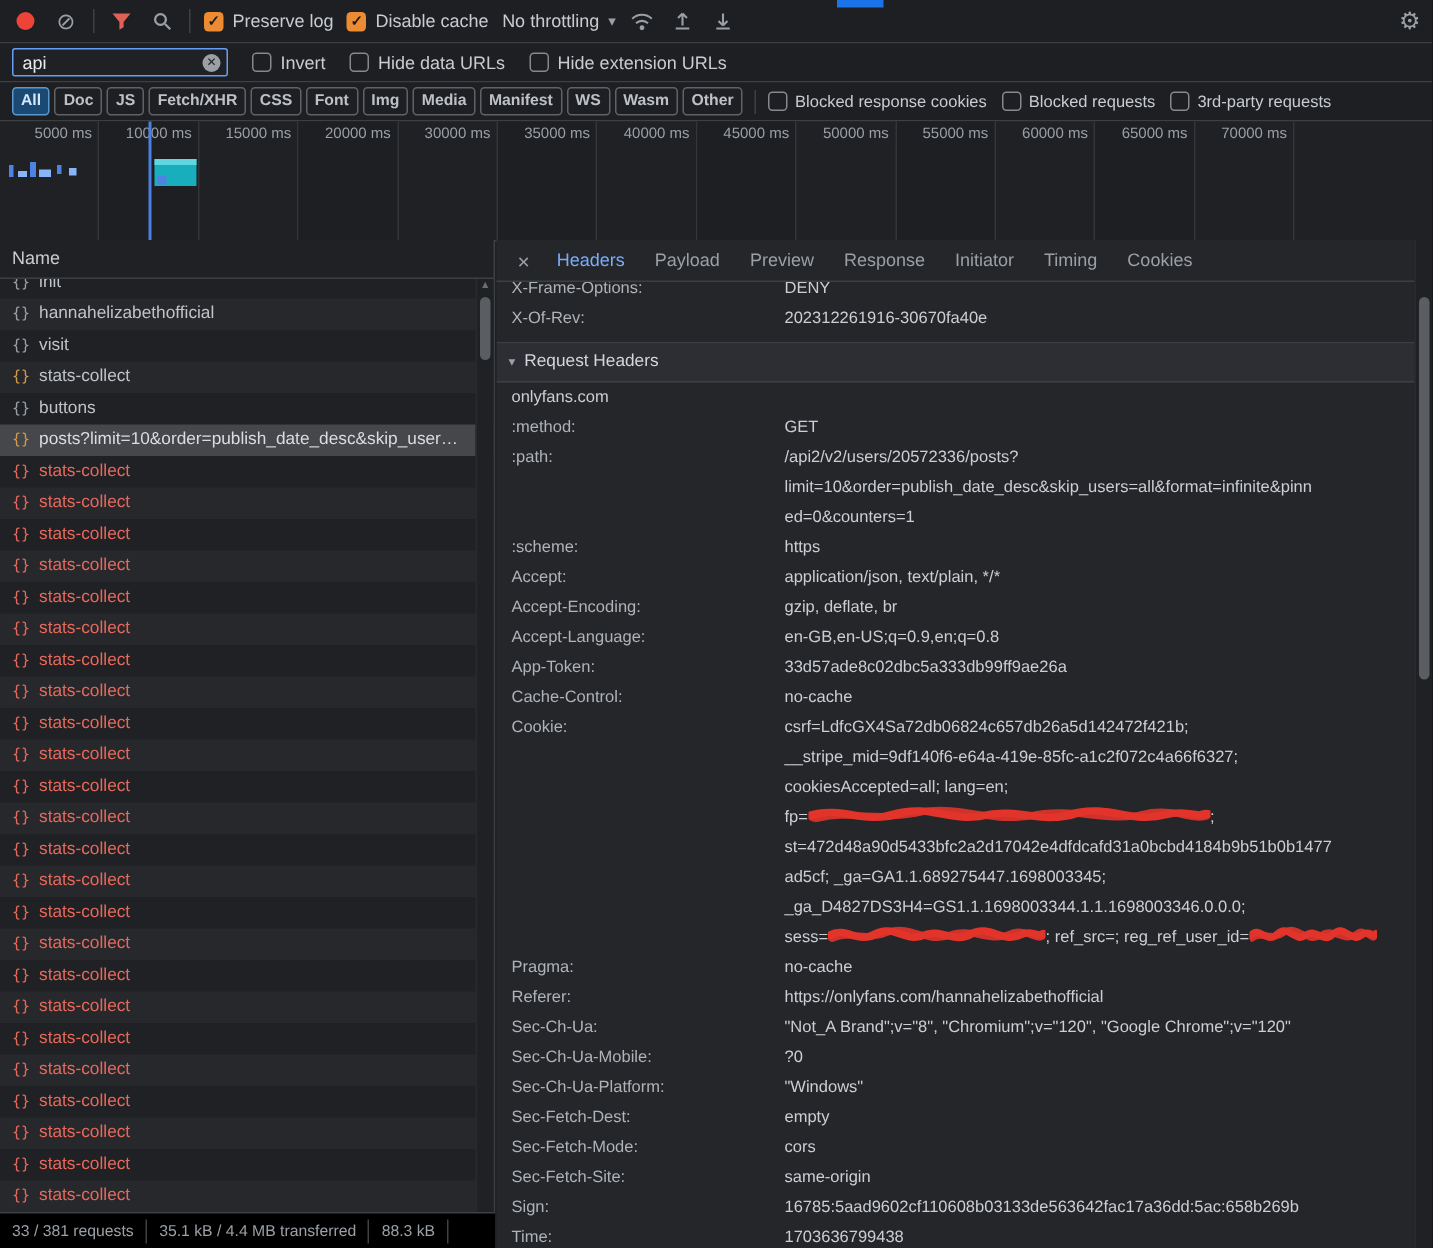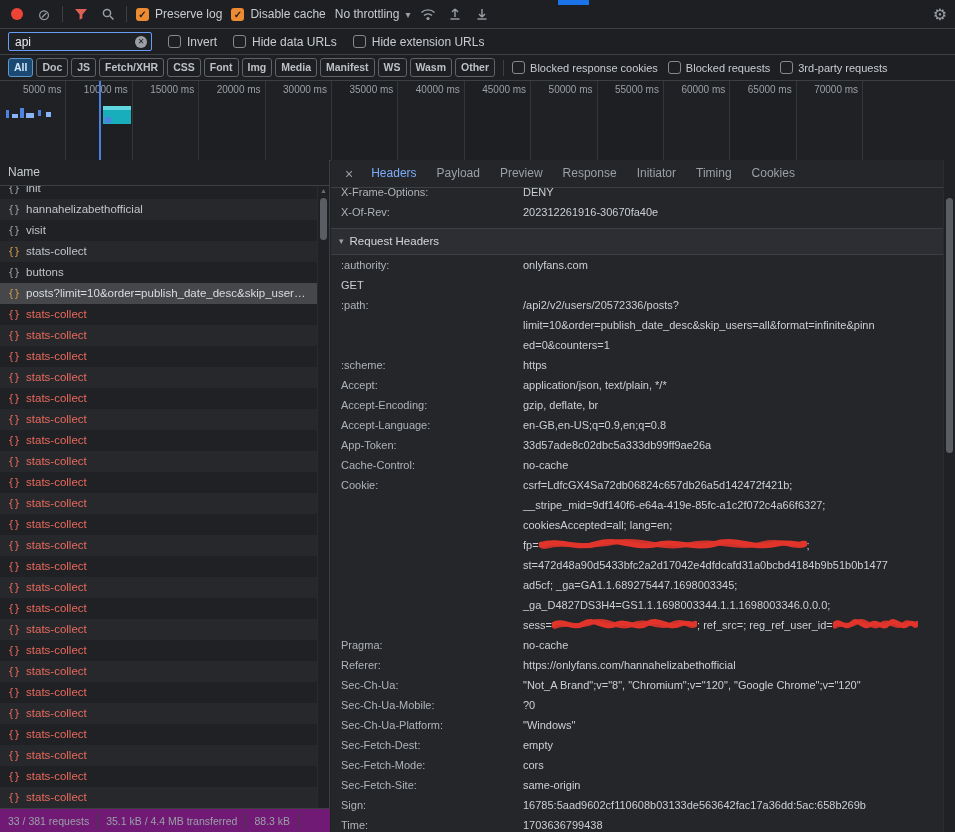--- a/index.html
+++ b/index.html
@@ -60,21 +60,21 @@
   .req-row .rname{overflow:hidden;text-overflow:ellipsis;color:#c0c4c8;padding-right:16px;}
   .req-row.accent .ric{color:#d29a4a;}
   .req-row.error .ric,.req-row.error .rname{color:#e8695c;}
   .req-row.selected{background:#45474b !important;}
   .req-row.selected .ric{color:#d29a4a;}
   .req-row.selected .rname{color:#d9dce0;}
   .lsb{position:absolute;right:0;top:26px;bottom:24px;width:11px;background:#202124;border-left:1px solid #2a2b2e;}
   .lsb .up{display:block;text-align:center;font-size:7px;color:#6a6d71;height:10px;line-height:10px;}
   .lsb .thumb{position:absolute;left:2px;top:12px;width:7px;height:42px;background:#5a5d61;border-radius:4px;}
   .status{position:absolute;left:0;bottom:0;width:330px;height:24px;border-top:1px solid #3c4043;
-    background:#701a75;display:flex;align-items:center;font-size:10.5px;color:#9aa0a6;box-sizing:border-box;
+    background:#000000;display:flex;align-items:center;font-size:10.5px;color:#9aa0a6;box-sizing:border-box;
     white-space:nowrap;overflow:hidden;}
   .status .seg{padding:0 8px;border-right:1px solid #3c4043;height:16px;line-height:16px;flex:none;}
   
   .right{position:absolute;left:331px;top:0;width:624px;height:672px;background:#25262a;}
   .tabbar{height:27px;border-bottom:1px solid #3c4043;display:flex;align-items:center;padding-left:6px;}
   .tab-close{color:#9aa0a6;font-size:14px;padding:0 8px;flex:none;}
   .tab{padding:0 10px;color:#9aa0a6;line-height:27px;flex:none;font-size:12px;}
   .tab.active{color:#7cacf8;}
   .hdr-scroll{position:absolute;left:0;top:28px;right:11px;bottom:0;overflow:hidden;}
   .hdr-inner{margin-top:-6px;}
@@ -450,25 +450,25 @@
           </div>
           <div class="sep"></div>
           <div class="section-head">
             <span class="tri">▾</span>
             <span>Request Headers</span>
           </div>
 
           <div>
 
               <div class="hrow">
-                <span class="hname">:authority:</span>
                 <span class="hval">onlyfans.com</span>
               </div>
 
               <div class="hrow">
+                <span class="hname">:method:</span>
                 <span class="hval">GET</span>
               </div>
 
               <div class="hrow">
                 <span class="hname">:path:</span>
                 <span class="hval">/api2/v2/users/20572336/posts?
 limit=10&amp;order=publish_date_desc&amp;skip_users=all&amp;format=infinite&amp;pinn
 ed=0&amp;counters=1</span>
               </div>
 

